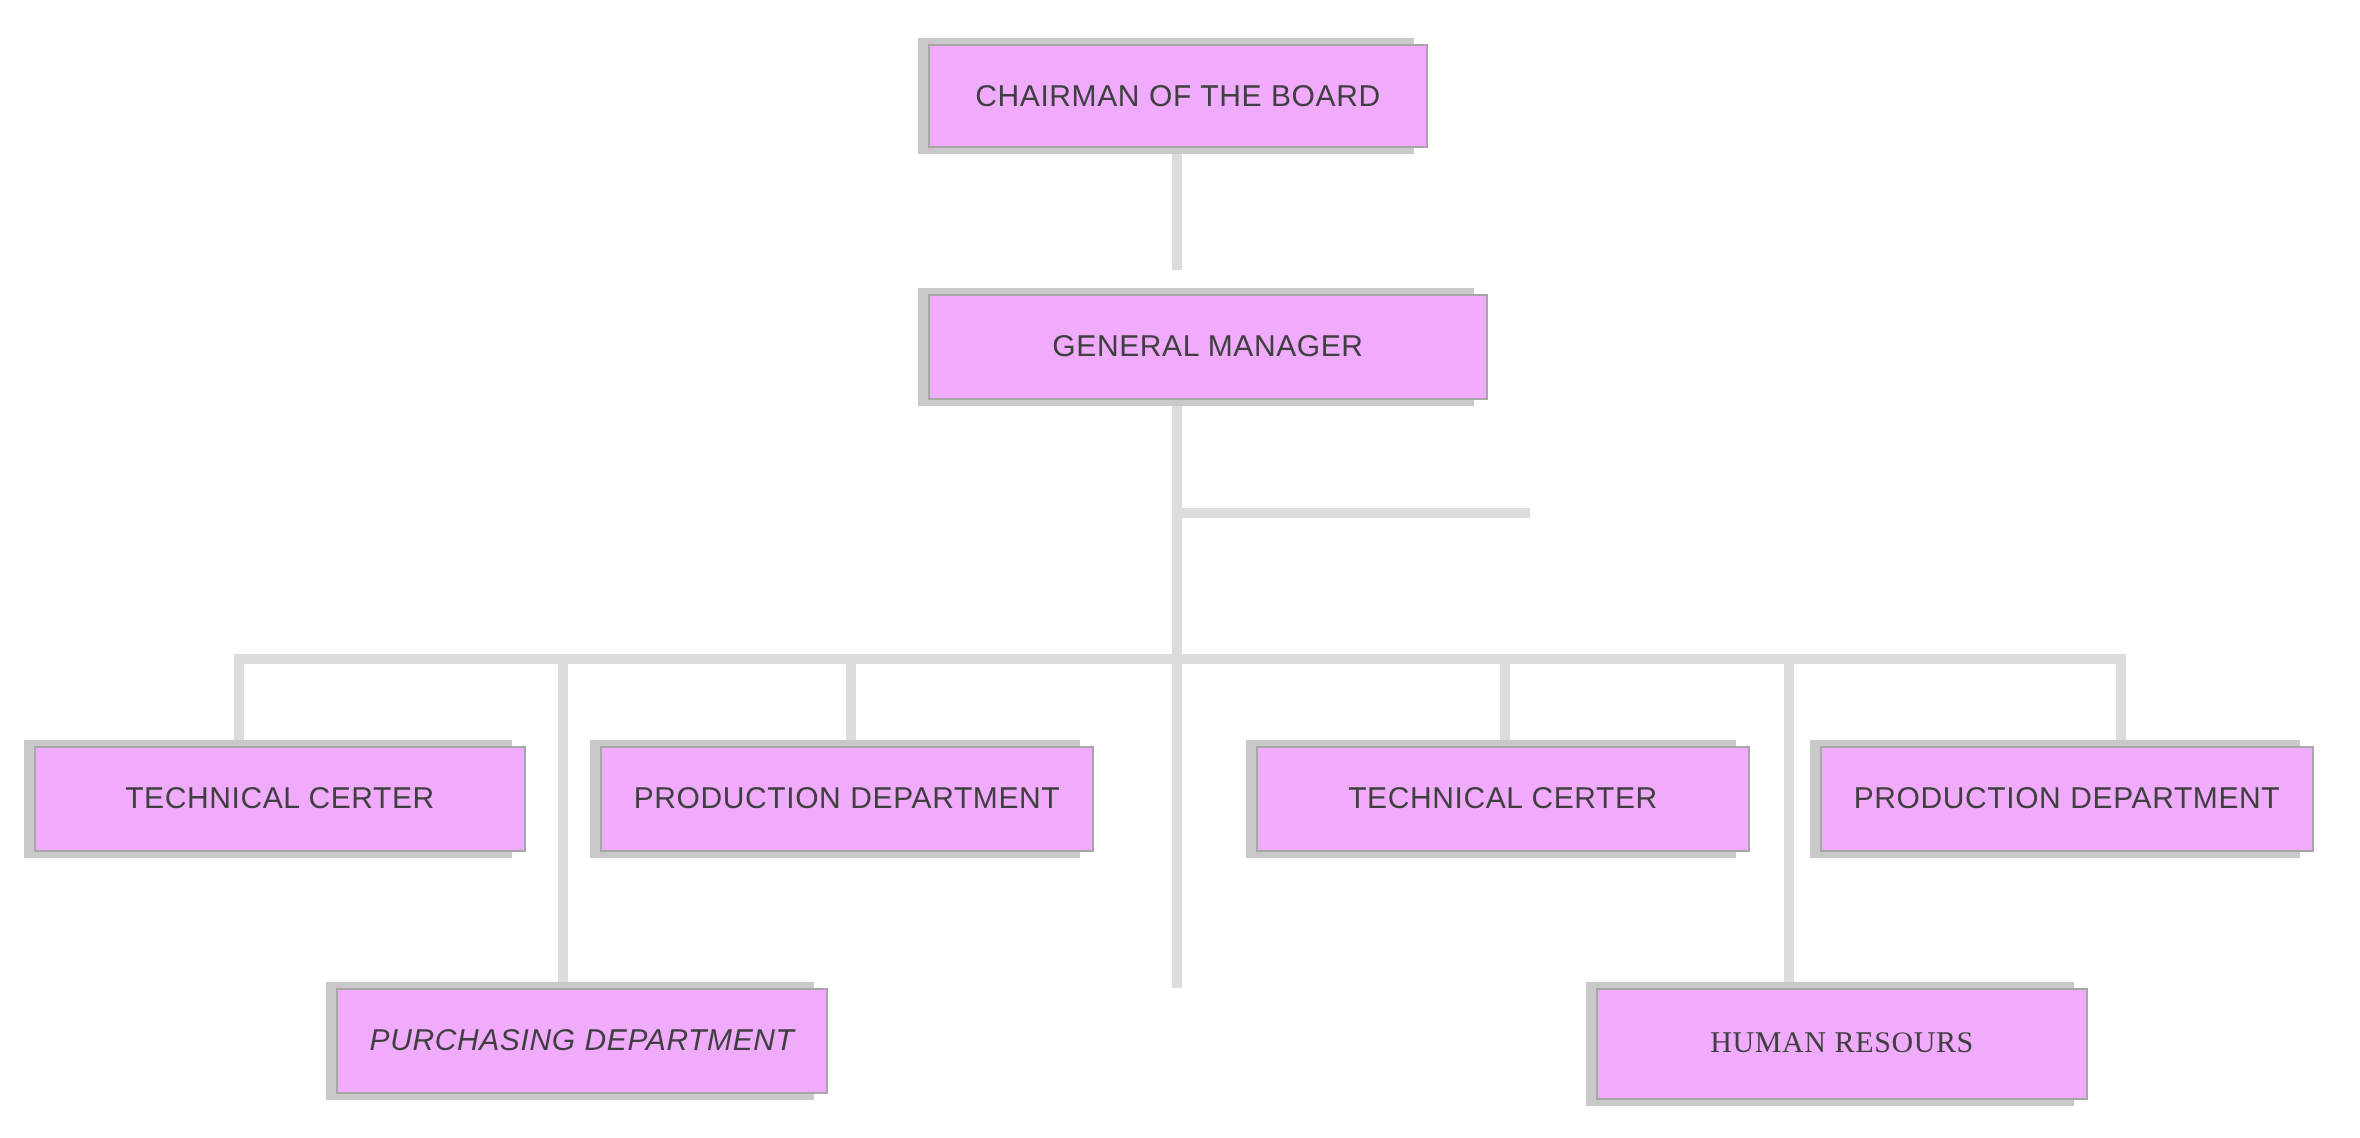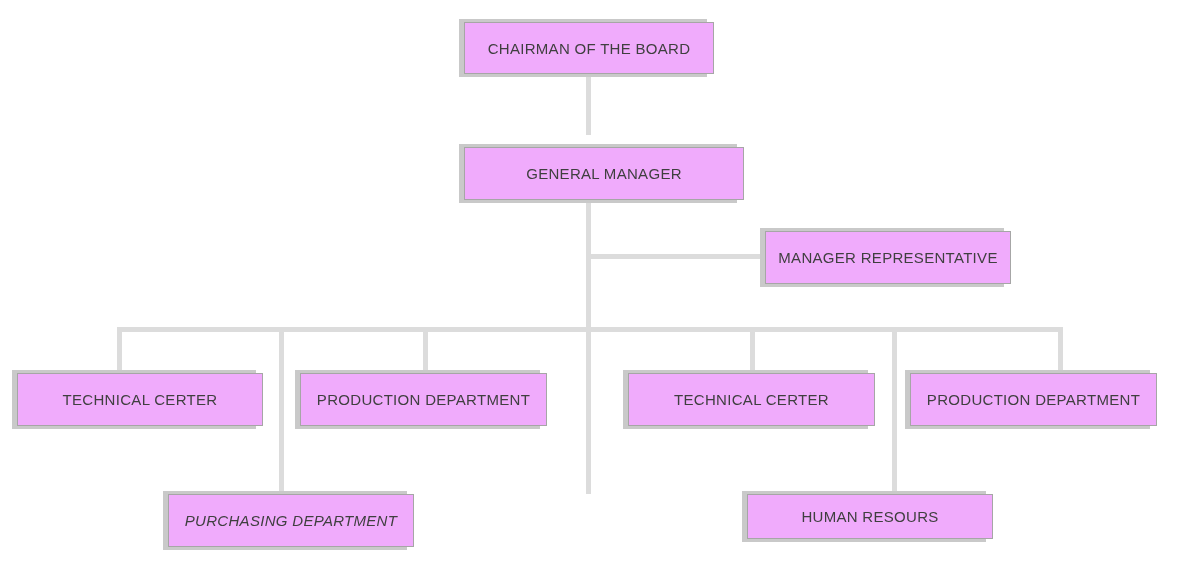--- a/index.html
+++ b/index.html
@@ -38,21 +38,21 @@
   
   #n-chairman {left:464px;top:22px; width:250px;height:52px;}
   #n-gm       {left:464px;top:135px;width:280px;height:53px;margin-top:12px;}
   #n-rep      {left:765px;top:231px;width:246px;height:53px;}
   #n-tech1    {left:17px;  top:373px;width:246px;height:53px;}
   #n-prod1    {left:300px; top:373px;width:247px;height:53px;}
   #n-tech2    {left:628px; top:373px;width:247px;height:53px;}
   #n-prod2    {left:910px; top:373px;width:247px;height:53px;}
   #n-purch    {left:168px; top:494px;width:246px;height:53px;font-style:italic;}
   #n-mktg     {left:464px; top:494px;width:250px;height:53px;}
-  #n-hr       {left:747px; top:494px;width:246px;height:45px;}
+  #n-hr       {left:798px; top:494px;width:246px;height:56px;font-family:Liberation Serif, serif;}
   
   #c-chair-gm {left:586px;top:74px; width:5px;height:61px;}
   #c-gm-mktg  {left:586px;top:188px;width:5px;height:306px;}
   #c-rep      {left:586px;top:254px;width:179px;height:5px;}
   #c-trunk    {left:117px;top:327px;width:946px;height:5px;}
   #c-d-tech1  {left:117px; top:327px;width:5px;height:46px;}
   #c-d-purch  {left:279px; top:327px;width:5px;height:167px;}
   #c-d-prod1  {left:423px; top:327px;width:5px;height:46px;}
   #c-d-tech2  {left:750px; top:327px;width:5px;height:46px;}
   #c-d-hr     {left:892px; top:327px;width:5px;height:167px;}
@@ -73,23 +73,20 @@
   <div class="conn" id="c-d-tech2"></div>
   <div class="conn" id="c-d-hr"></div>
   <div class="conn" id="c-d-prod2"></div>
 
   <div class="node" id="n-chairman">
     <span>CHAIRMAN OF THE BOARD</span>
   </div>
   <div class="node" id="n-gm">
     <span>GENERAL MANAGER</span>
   </div>
-  <div class="node" id="n-rep">
-    <span>MANAGER REPRESENTATIVE</span>
-  </div>
   <div class="node" id="n-tech1">
     <span>TECHNICAL CERTER</span>
   </div>
   <div class="node" id="n-prod1">
     <span>PRODUCTION DEPARTMENT</span>
   </div>
   <div class="node" id="n-tech2">
     <span>TECHNICAL CERTER</span>
   </div>
   <div class="node" id="n-prod2">

